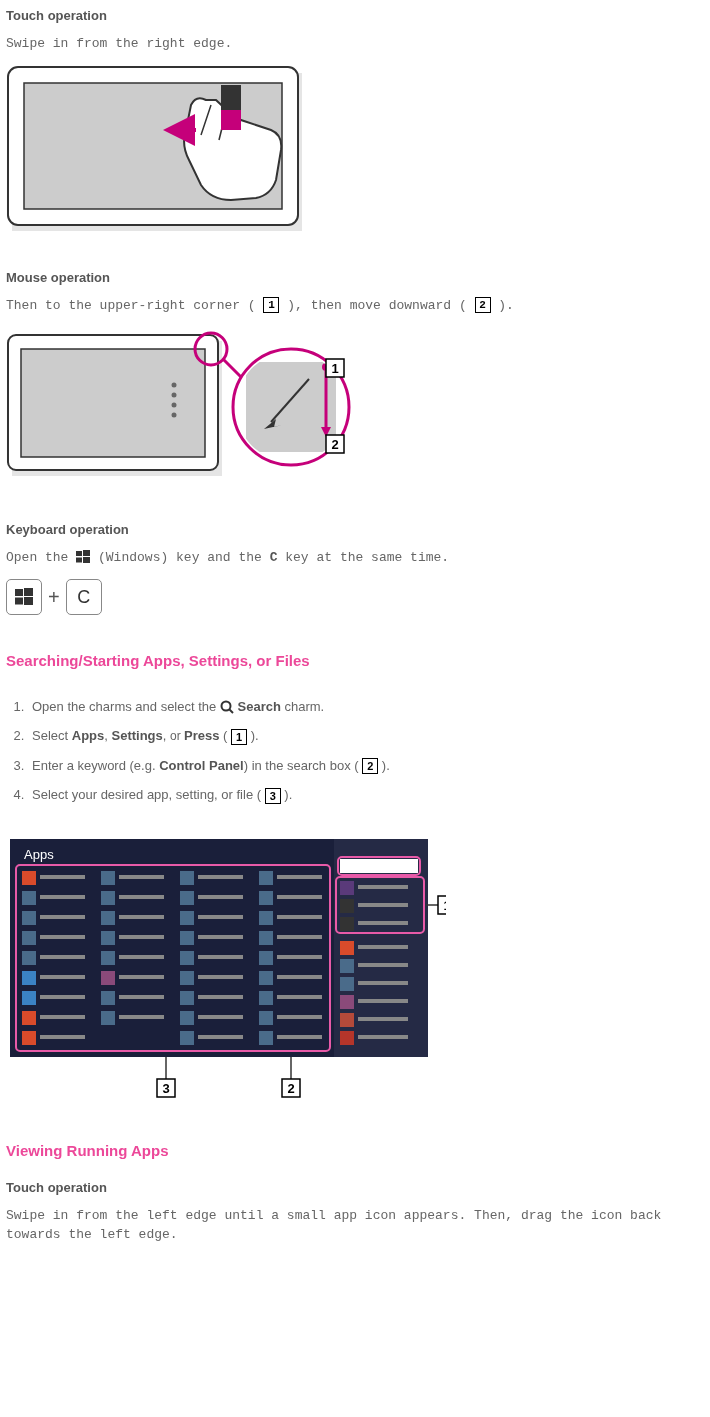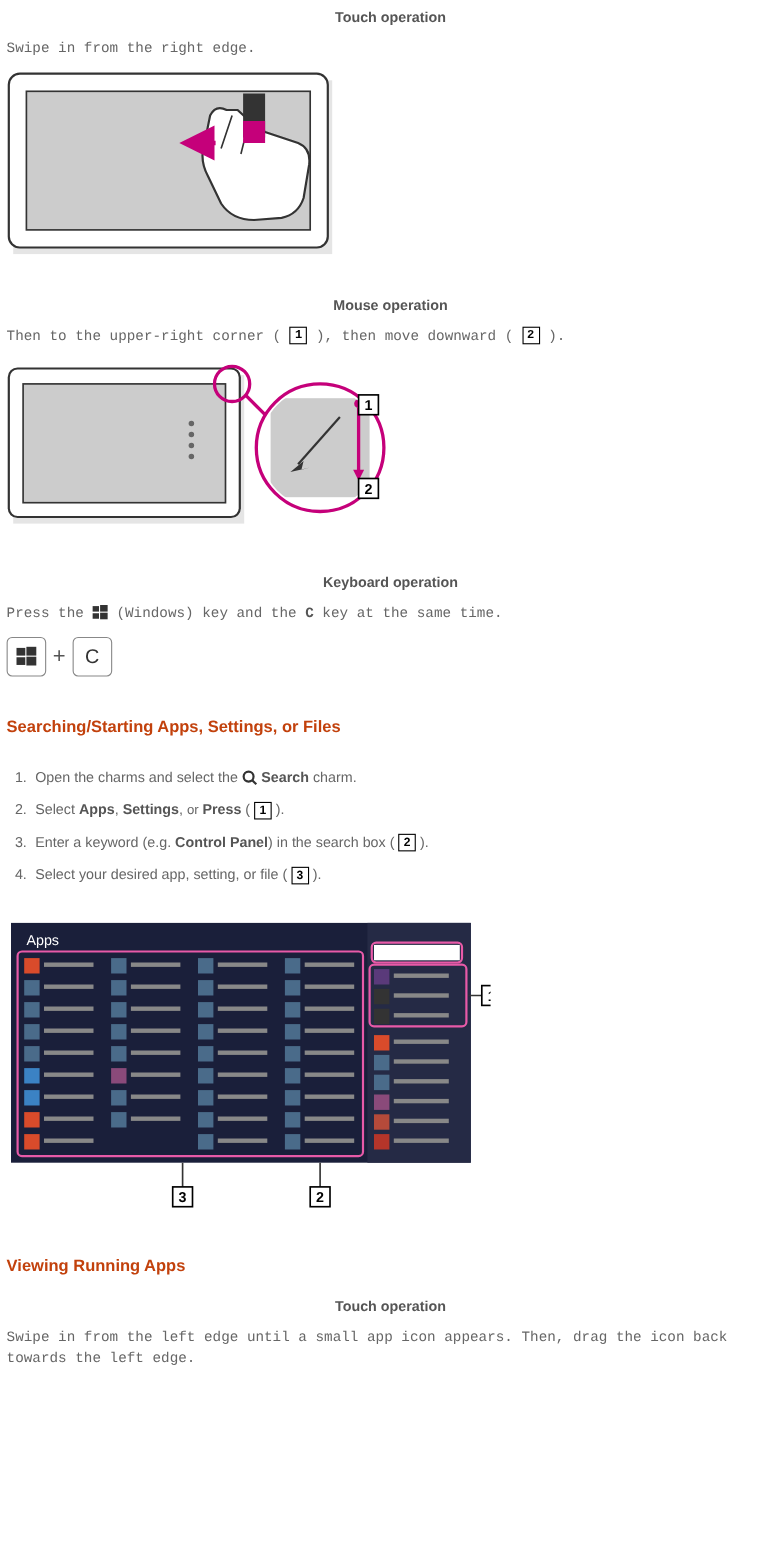--- a/index.html
+++ b/index.html
@@ -8,31 +8,30 @@
       font-size: 13px;
       color: #666;
       line-height: 1.5;
       padding: 6px;
       width: 710px;
     }
     .heading-bold {
       font-weight: bold;
       color: #555;
       margin-bottom: 8px;
-      text-align: center;
     }
     .body-text {
       margin-bottom: 12px;
       color: #666;
       font-family: Liberation Mono, monospace;
     }
     .section-heading {
       font-weight: bold;
       font-size: 15px;
-      color: #c2410c;
+      color: #ec4899;
       margin-top: 35px;
       margin-bottom: 16px;
     }
     .illustration {
       margin: 10px 0 28px 0;
     }
     .inline-icon {
       display: inline-block;
       vertical-align: middle;
     }
@@ -144,21 +143,21 @@
     </g>
     <rect x="320" y="32" width="18" height="18" fill="#fff" stroke="#000" stroke-width="1.5"></rect>
     <text x="329" y="46" font-size="13" font-weight="bold" text-anchor="middle" fill="#000">1</text>
     <rect x="320" y="108" width="18" height="18" fill="#fff" stroke="#000" stroke-width="1.5"></rect>
     <text x="329" y="122" font-size="13" font-weight="bold" text-anchor="middle" fill="#000">2</text>
   </svg>
 </div>
 
 <div class="heading-bold">Keyboard operation</div>
 <div class="body-text">
-  <span>Press the </span><span class="inline-icon"><svg width="14" height="14" viewBox="0 0 14 14">
+  <span>Open the </span><span class="inline-icon"><svg width="14" height="14" viewBox="0 0 14 14">
         <rect x="0" y="1" width="6" height="5" fill="#333"></rect>
         <rect x="7" y="0" width="7" height="6" fill="#333"></rect>
         <rect x="0" y="7.5" width="6" height="5" fill="#333"></rect>
         <rect x="7" y="7" width="7" height="6" fill="#333"></rect>
       </svg></span><span> (Windows) key and the </span><span class="bold">C</span><span> key at the same time.</span>
 </div>
 
 <div class="key-combo">
   <div class="key-box">
     <svg width="20" height="20" viewBox="0 0 20 20">

